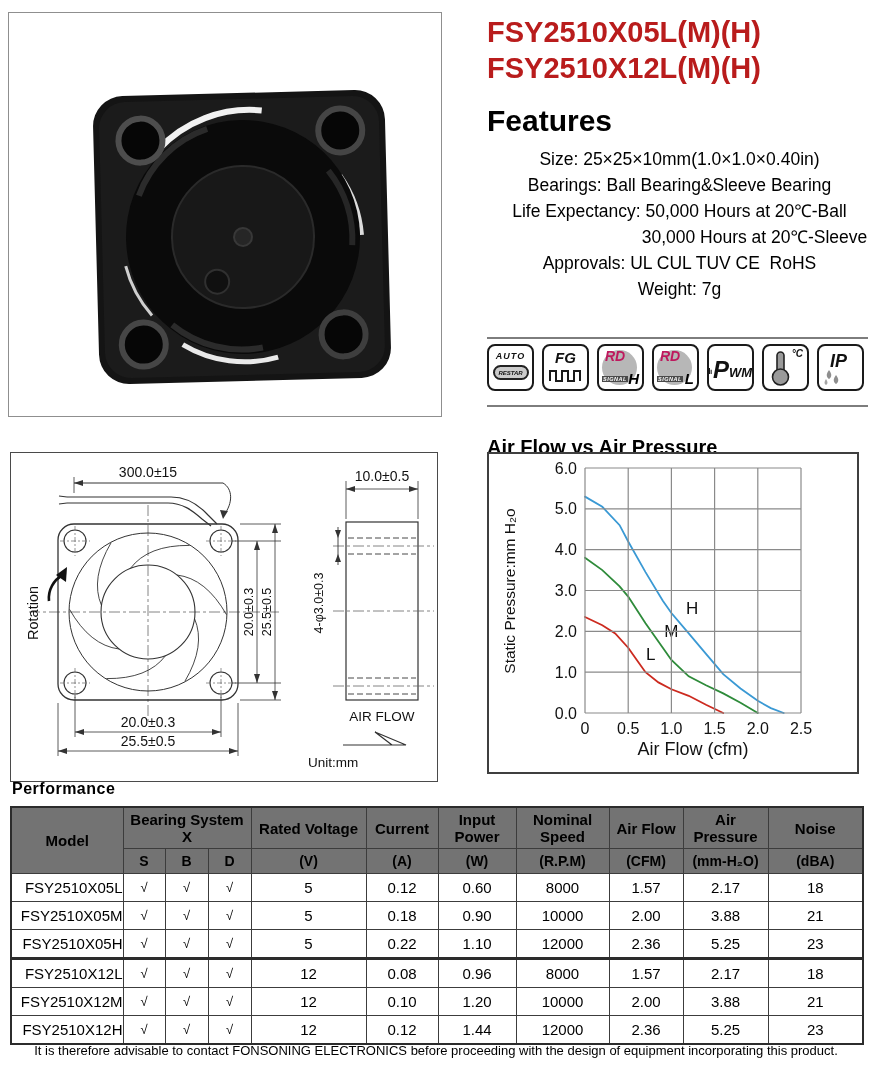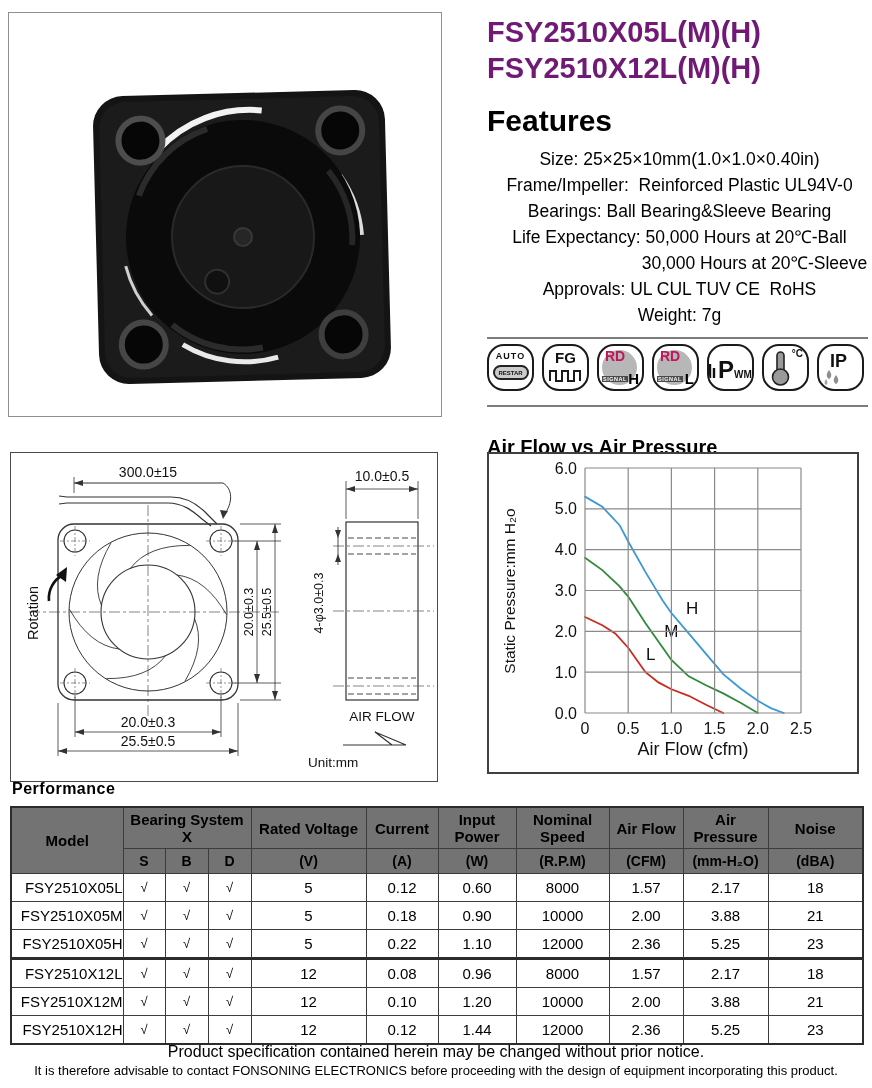--- a/index.html
+++ b/index.html
@@ -6,47 +6,47 @@
   .page{position:relative;width:872px;height:1088px;background:#fff;
         font-family:"Liberation Sans", sans-serif;color:#111;overflow:hidden;}
 
   
   .photo-box{position:absolute;left:8px;top:12px;width:432px;height:403px;
              border:1px solid #8f8f8f;background:#fff;}
   .photo-box svg{display:block;margin:0 auto;}
 
   
   .model-titles{position:absolute;left:487px;top:14px;width:381px;
-                font-size:29px;font-weight:bold;line-height:36px;color:#701a75;letter-spacing:0px;}
+                font-size:29px;font-weight:bold;line-height:36px;color:#b91c1c;letter-spacing:0px;}
   .features{position:absolute;left:487px;top:104px;width:385px;}
   .features h2{margin:0 0 8px 0;font-size:30px;font-weight:bold;color:#000;}
   .feature-line{font-size:17.5px;line-height:26px;white-space:pre;color:#000;text-align:center;}
   .feature-line.indent{padding-left:150px;}
 
   .divider{position:absolute;left:487px;width:381px;border-top:2px solid #7d7d7d;height:0;}
   #divider1{top:337px;} #divider2{top:405px;}
 
   
   .icons-row{position:absolute;left:487px;top:344px;width:381px;display:flex;gap:8px;}
-  .feat-icon{width:47px;height:47px;border:2.5px solid #1a1a1a;border-radius:17px;
-             box-sizing:border-box;position:relative;background:#fff;overflow:hidden;}
+  .feat-icon{width:47px;height:47px;border:2.5px solid #1a1a1a;border-radius:8px;
+             box-sizing:border-box;position:relative;background:#fff;overflow:hidden;font-style:italic;}
   .ic-auto-top{font-size:9px;font-weight:bold;text-align:center;margin-top:5px;letter-spacing:1px;}
   .ic-oval{width:36px;height:15px;margin:4px auto 0;background:#cbcbcb;border:2px solid #222;
            border-radius:8px;box-sizing:border-box;display:flex;align-items:center;justify-content:center;}
   .ic-oval span{font-size:6px;font-weight:bold;color:#111;}
   .ic-fg-label{font-size:15px;font-weight:bold;text-align:center;margin-top:3px;}
   .ic-wave{display:block;margin:2px auto 0;}
   .rd-disc{position:absolute;left:3px;top:4px;width:35px;height:35px;border-radius:50%;background:#b7b7b7;}
   .rd-main{position:absolute;left:6px;top:2px;font-size:14px;font-weight:bold;color:#be185d;}
   .rd-sub{position:absolute;left:3px;bottom:7px;font-size:5.5px;font-weight:bold;color:#fff;
           background:#4a4a4a;padding:0 1px;letter-spacing:.5px;}
   .rd-grade{position:absolute;right:3px;bottom:2px;font-size:15px;font-weight:bold;color:#000;}
   .ic-pwm{display:flex;align-items:flex-end;justify-content:center;height:100%;padding-bottom:9px;box-sizing:border-box;}
   .pwm-p{font-size:24px;font-weight:bold;line-height:20px;}
-  .pwm-wm{font-size:10px;font-weight:bold;}
+  .pwm-wm{font-size:13px;font-weight:bold;}
   .ic-temp-c{position:absolute;right:4px;top:2px;font-size:10px;font-weight:bold;}
   .ic-ip-label{position:absolute;right:15px;top:5px;font-size:18px;font-weight:bold;}
 
   
   .chart-title{position:absolute;left:487px;top:436px;font-size:20px;font-weight:bold;color:#000;}
   .chart-box{position:absolute;left:487px;top:452px;width:372px;height:322px;
              border:2px solid #3f3f3f;box-sizing:border-box;background:#fff;}
   .chart-box svg{display:block;}
   .chart-box text{font-family:"Liberation Sans", sans-serif;}
 
@@ -108,21 +108,20 @@
   </div>
 
   <div class="model-titles">
     <div>FSY2510X05L(M)(H)</div>
     <div>FSY2510X12L(M)(H)</div>
   </div>
 
   <div class="features">
     <h2>Features</h2>
     <div class="feature-line">Size: 25×25×10mm(1.0×1.0×0.40in)</div>
-    <div class="feature-line">Frame/Impeller:  Reinforced Plastic UL94V-0</div>
     <div class="feature-line">Bearings: Ball Bearing&amp;Sleeve Bearing</div>
     <div class="feature-line">Life Expectancy: 50,000 Hours at 20℃-Ball</div>
     <div class="feature-line indent">30,000 Hours at 20℃-Sleeve</div>
     <div class="feature-line">Approvals: UL CUL TUV CE  RoHS</div>
     <div class="feature-line">Weight: 7g</div>
   </div>
 
   <div class="divider" id="divider1"></div>
 
   <div class="icons-row">
@@ -454,17 +453,16 @@
           <td>1.44</td>
           <td>12000</td>
           <td>2.36</td>
           <td>5.25</td>
           <td>23</td>
         </tr>
       </tbody>
   </table>
 
   <div class="footer">
-    <div class="f1">Product specification contained herein may be changed without prior notice.</div>
     <div class="f2">It is therefore advisable to contact FONSONING ELECTRONICS  before proceeding with the design of equipment incorporating this product.</div>
   </div>
 
 </div>
 
 </body></html>

